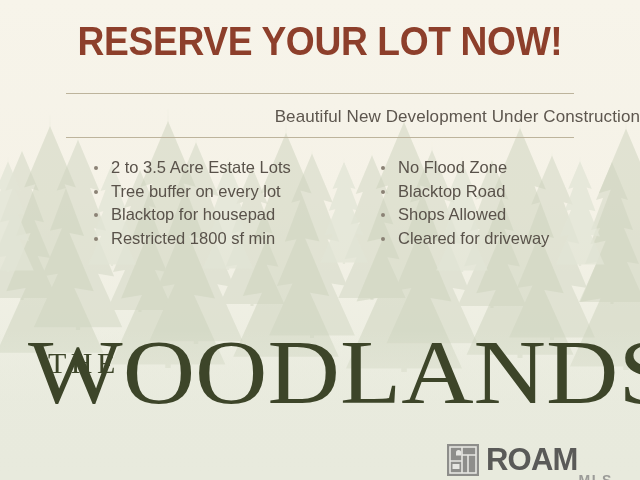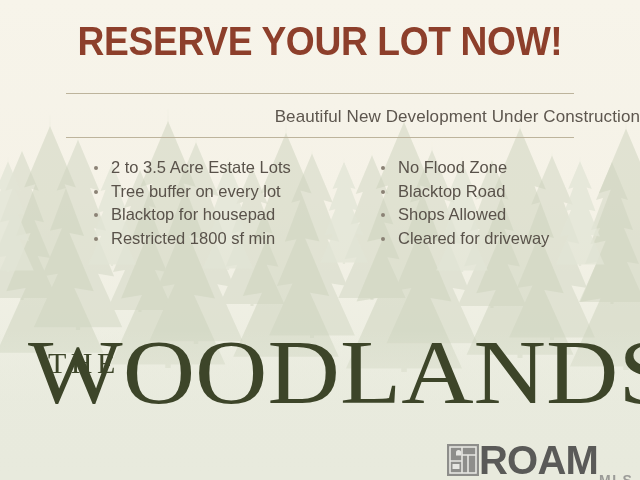--- a/index.html
+++ b/index.html
@@ -73,22 +73,22 @@
     letter-spacing:0px;color:#3d4529;
     transform:scaleX(1.09);transform-origin:0 50%;
     white-space:nowrap;
   }
 
   
   #roam{position:absolute;left:447px;top:444px;display:flex;align-items:center;}
   #roam-icon{width:32px;height:32px;flex:0 0 32px;}
   .roam-word{
     font-family:"Liberation Sans",sans-serif;font-weight:700;
-    font-size:40px;line-height:30px;color:#5a5a58;
-    letter-spacing:-0.8px;
+    font-size:31px;line-height:30px;color:#5a5a58;
+    letter-spacing:-0.8px;margin-left:7px;
   }
   .mls-word{
     font-family:"Liberation Sans",sans-serif;font-weight:700;
     font-size:14px;line-height:19px;color:#9b9b98;
     letter-spacing:1.6px;margin-left:1px;position:relative;top:20px;
   }
 </style>
 </head>
 <body>
 

